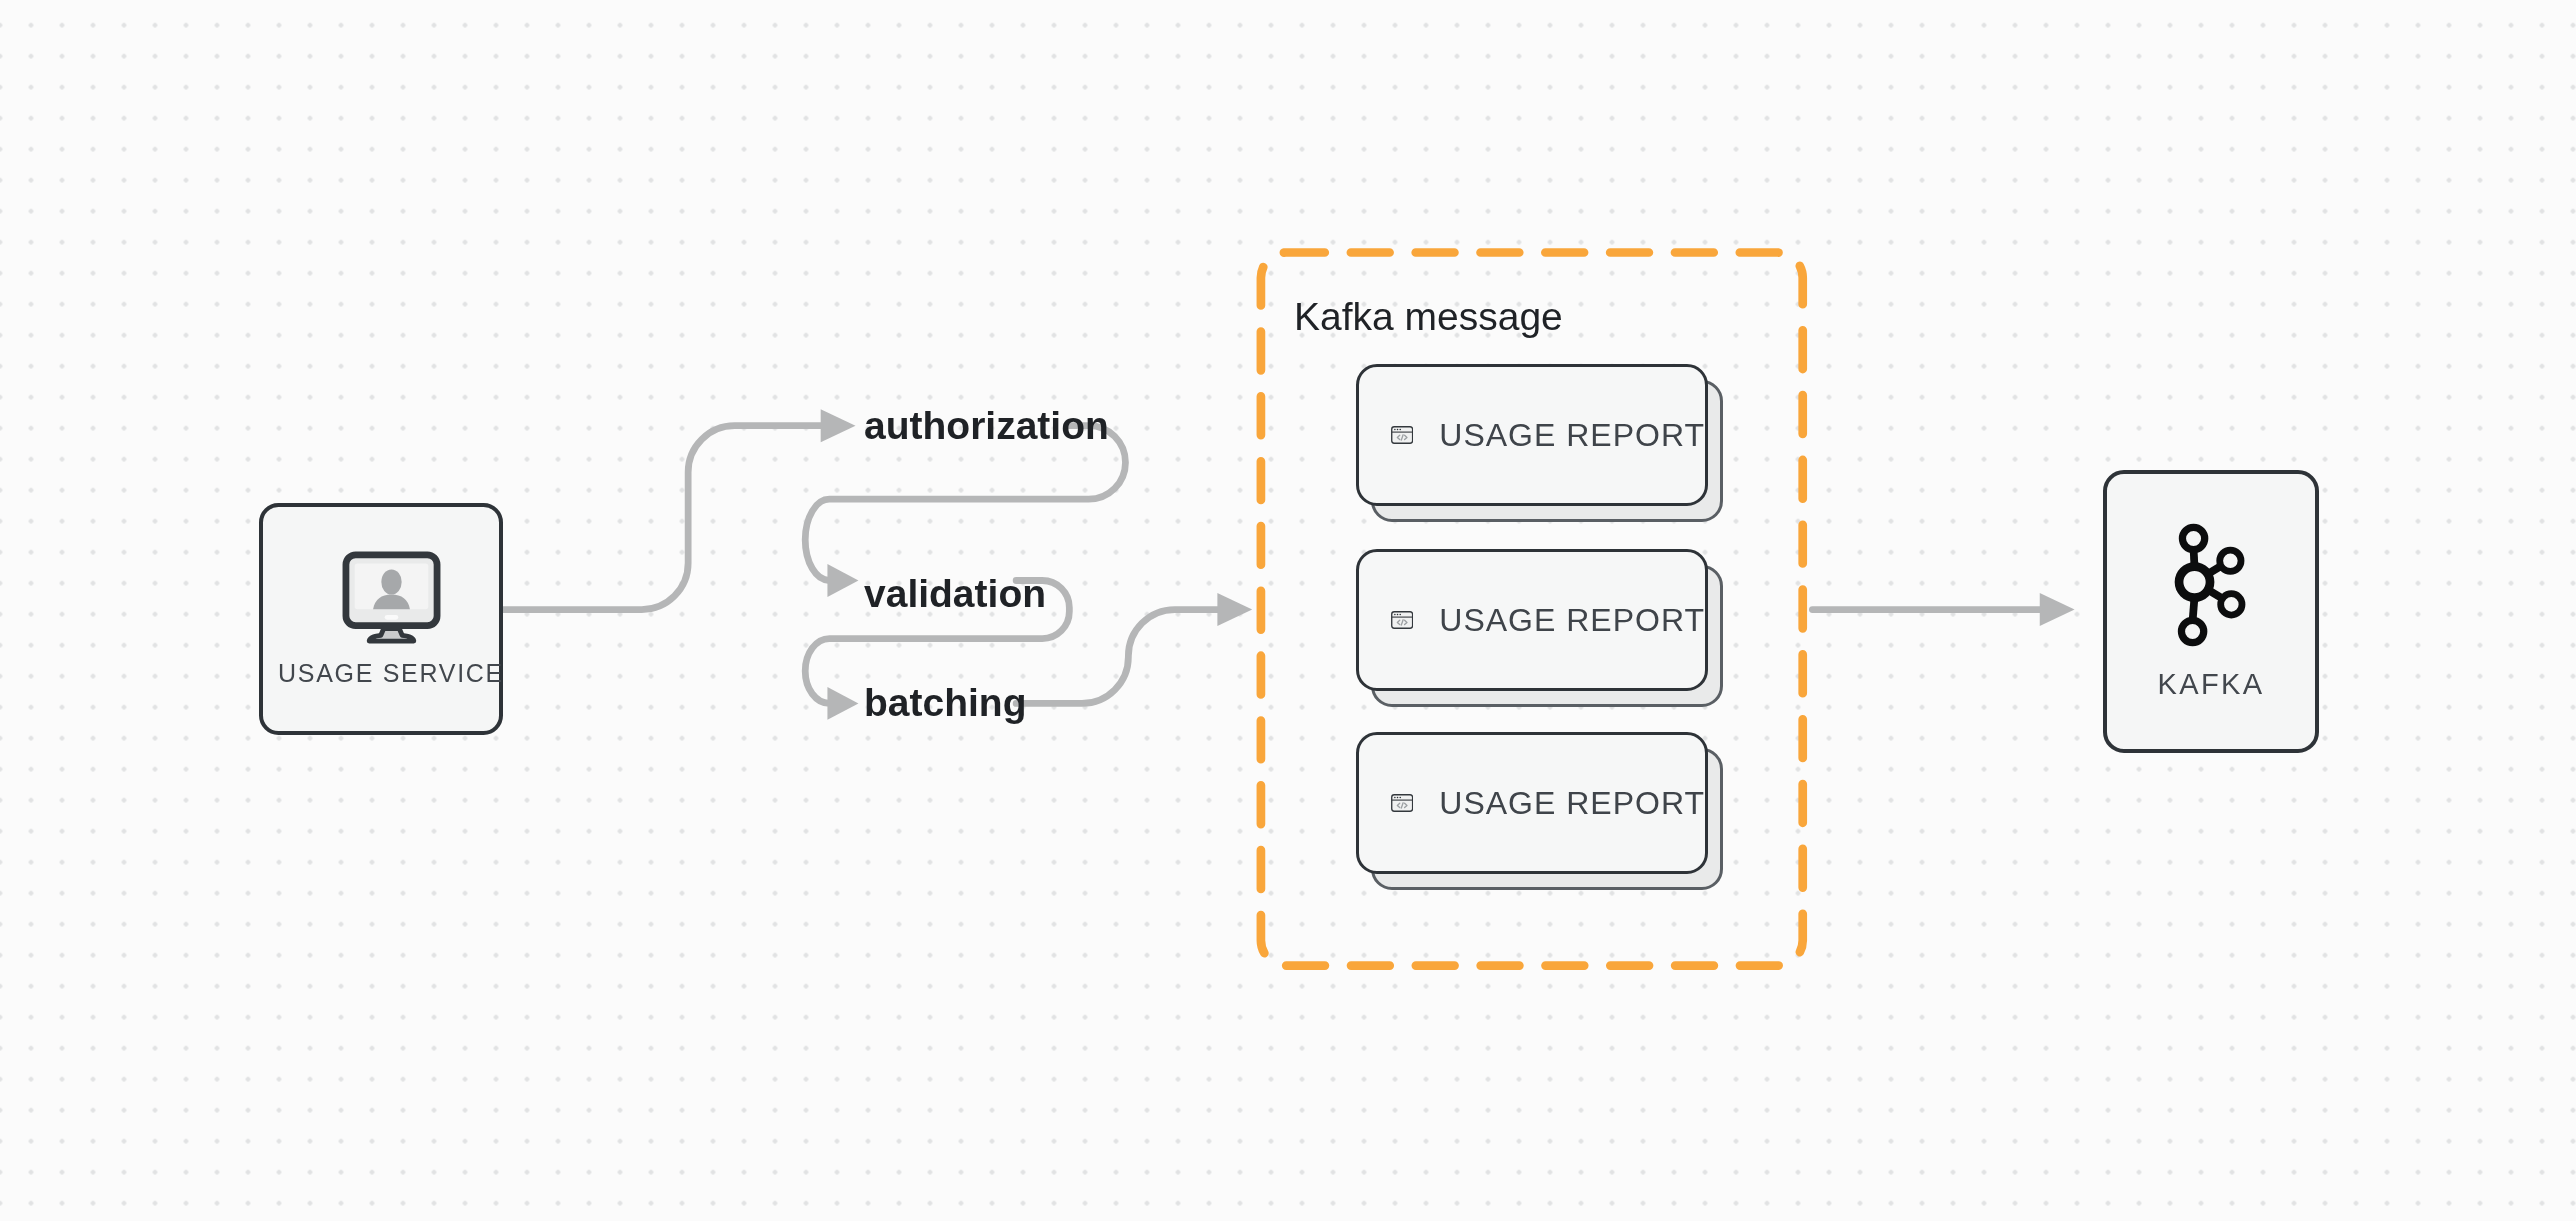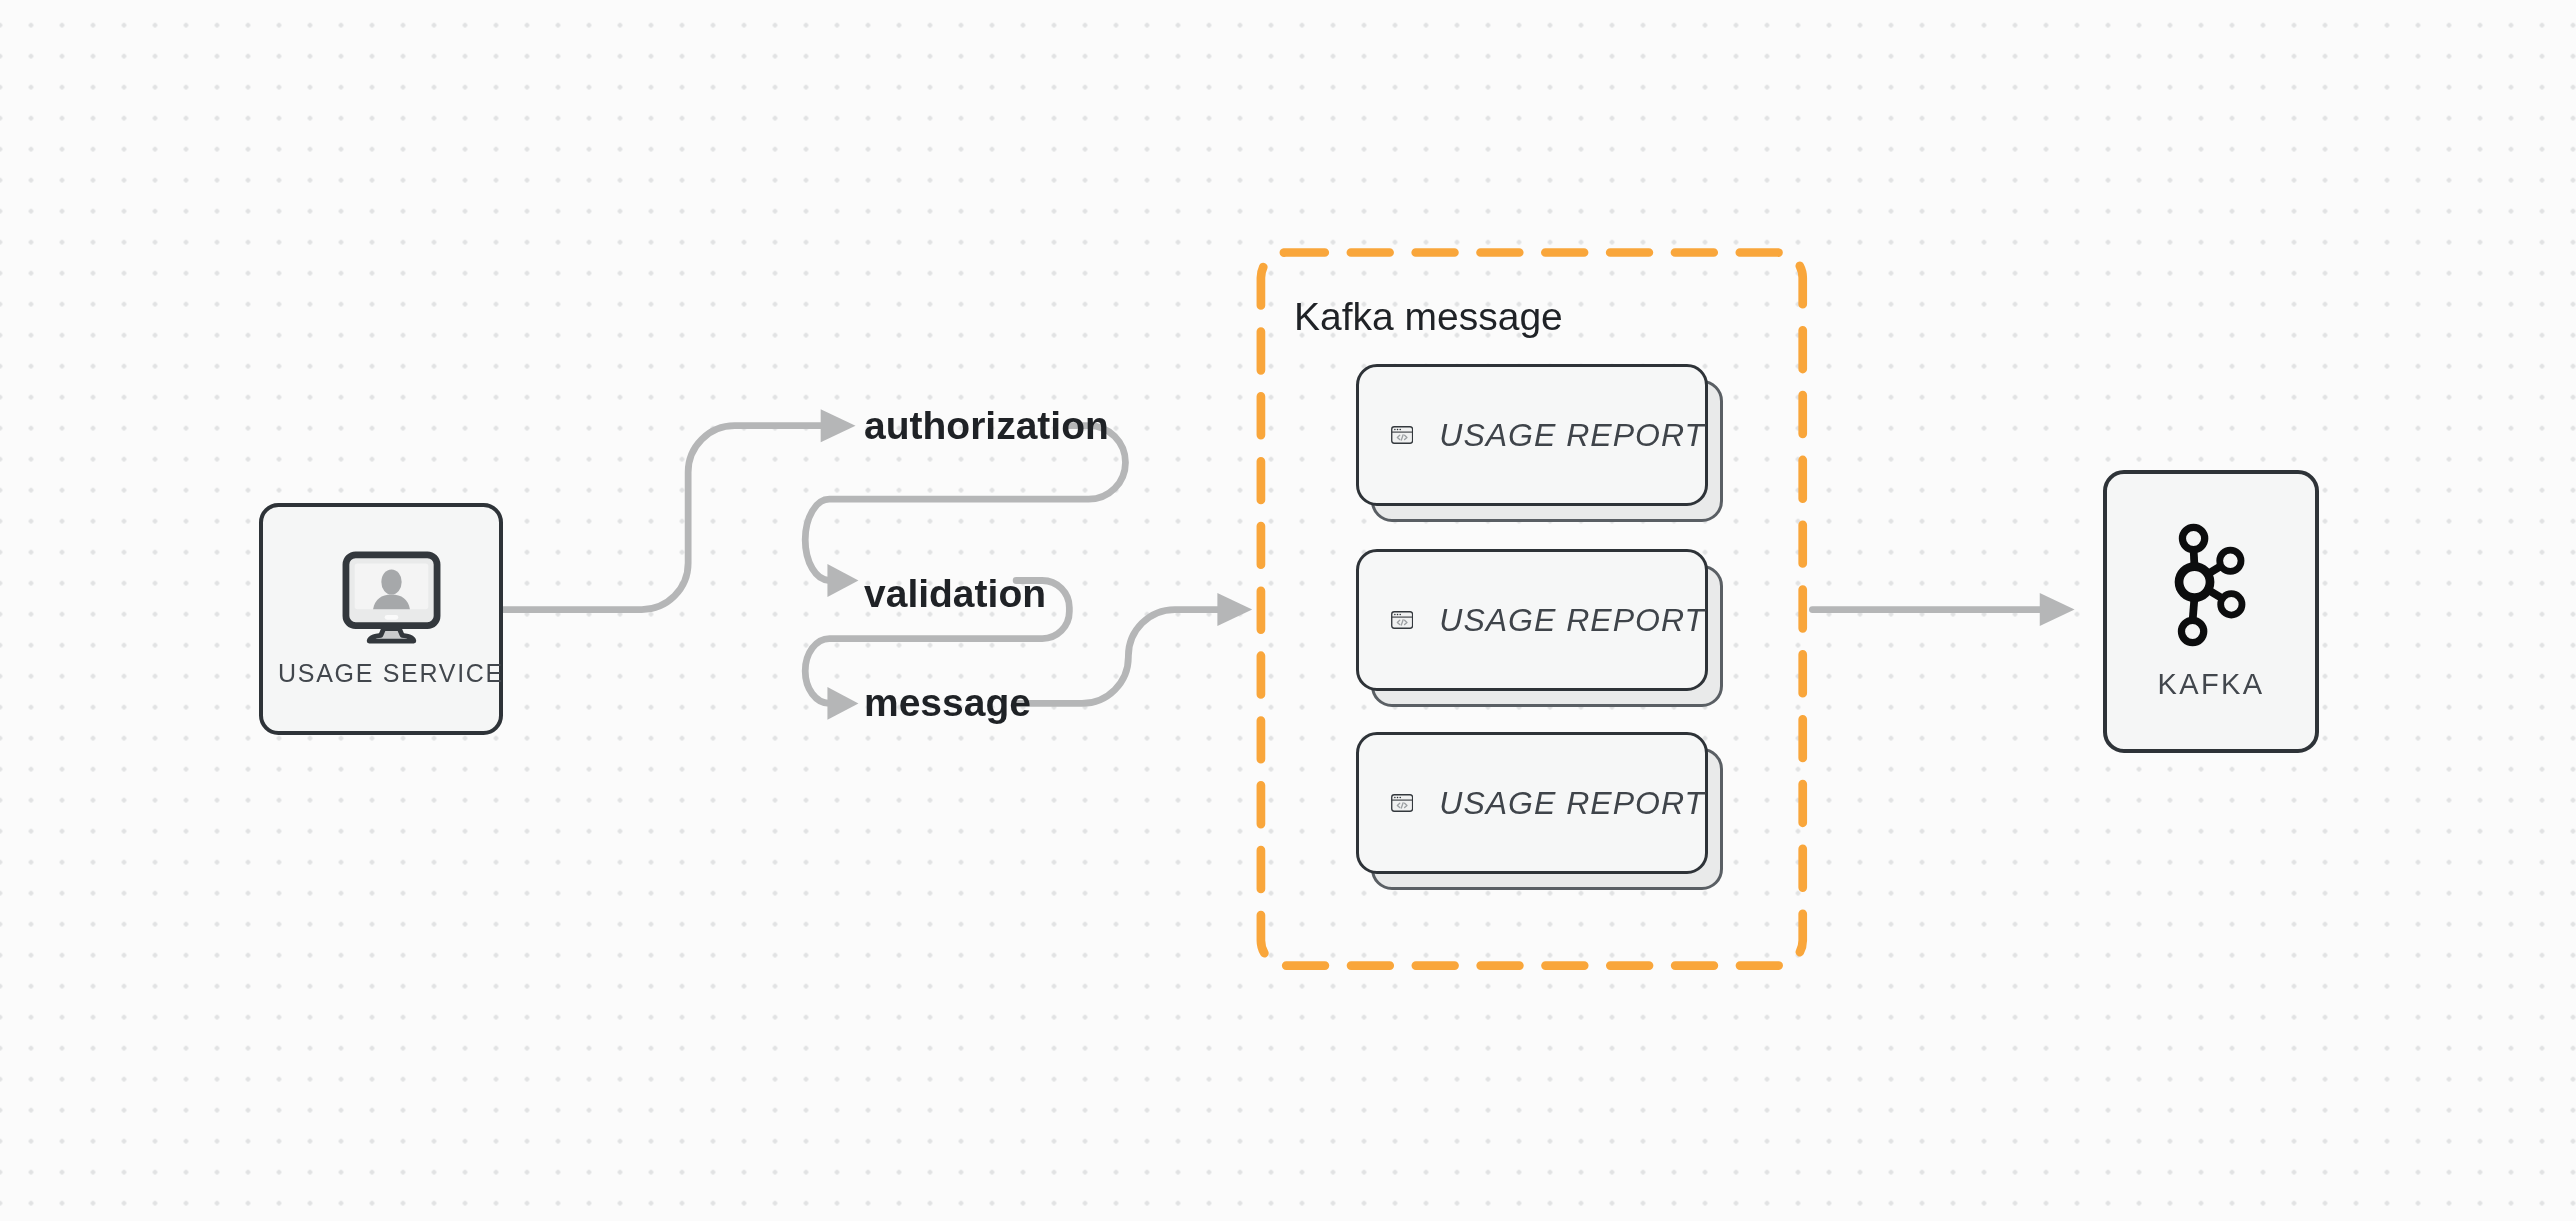--- a/index.html
+++ b/index.html
@@ -102,21 +102,20 @@
     width: 352px; height: 142px;
     background: #F6F7F7;
     border: 3.9px solid #2E3338;
     border-radius: 21px;
     display: flex;
     align-items: center;
     padding-left: 32px;
   }
   .card-text {
     font-size: 32px;
-    font-style: italic;
     color: #3F444A;
     letter-spacing: 1px;
     margin-left: 26px;
     white-space: nowrap;
   }
   .icon { display: block; }
 </style>
 </head>
 <body>
 
@@ -147,21 +146,21 @@
       <ellipse cx="52" cy="33" rx="10.5" ry="13" fill="#A6A8AA"></ellipse>
       <path d="M 33 61 Q 36 46 52 46 Q 68 46 71 61 Z" fill="#A6A8AA"></path>
       <rect x="45" y="67" width="14" height="5" rx="2.5" fill="#FAFAFA"></rect>
       <path d="M 44 81 h 16 l 3 7 c 9 1 12 3 12 6 h -46 c 0 -3 3 -5 12 -6 z" fill="#C9CBCC" stroke="#33383D" stroke-width="5" stroke-linejoin="round"></path>
     </svg>
     <div class="node-label">USAGE SERVICE</div>
   </div>
 
   <div class="step-label" id="step-authorization">authorization</div>
   <div class="step-label" id="step-validation">validation</div>
-  <div class="step-label" id="step-batching">message</div>
+  <div class="step-label" id="step-batching">batching</div>
 
   <div class="group-title">Kafka message</div>
 
   <div class="card-wrap" id="card-0">
     <div class="card-shadow"></div>
     <div class="card-front">
       <svg class="icon" width="89" height="72" viewBox="0 0 92 74" xmlns="http://www.w3.org/2000/svg">
         <rect x="3" y="3" width="86" height="68" rx="10" fill="#F0F1F1" stroke="#33383D" stroke-width="5.5"></rect>
         <line x1="4" y1="25" x2="88" y2="25" stroke="#33383D" stroke-width="4.5"></line>
         <circle cx="16" cy="14" r="3.2" fill="#2E3338"></circle>

